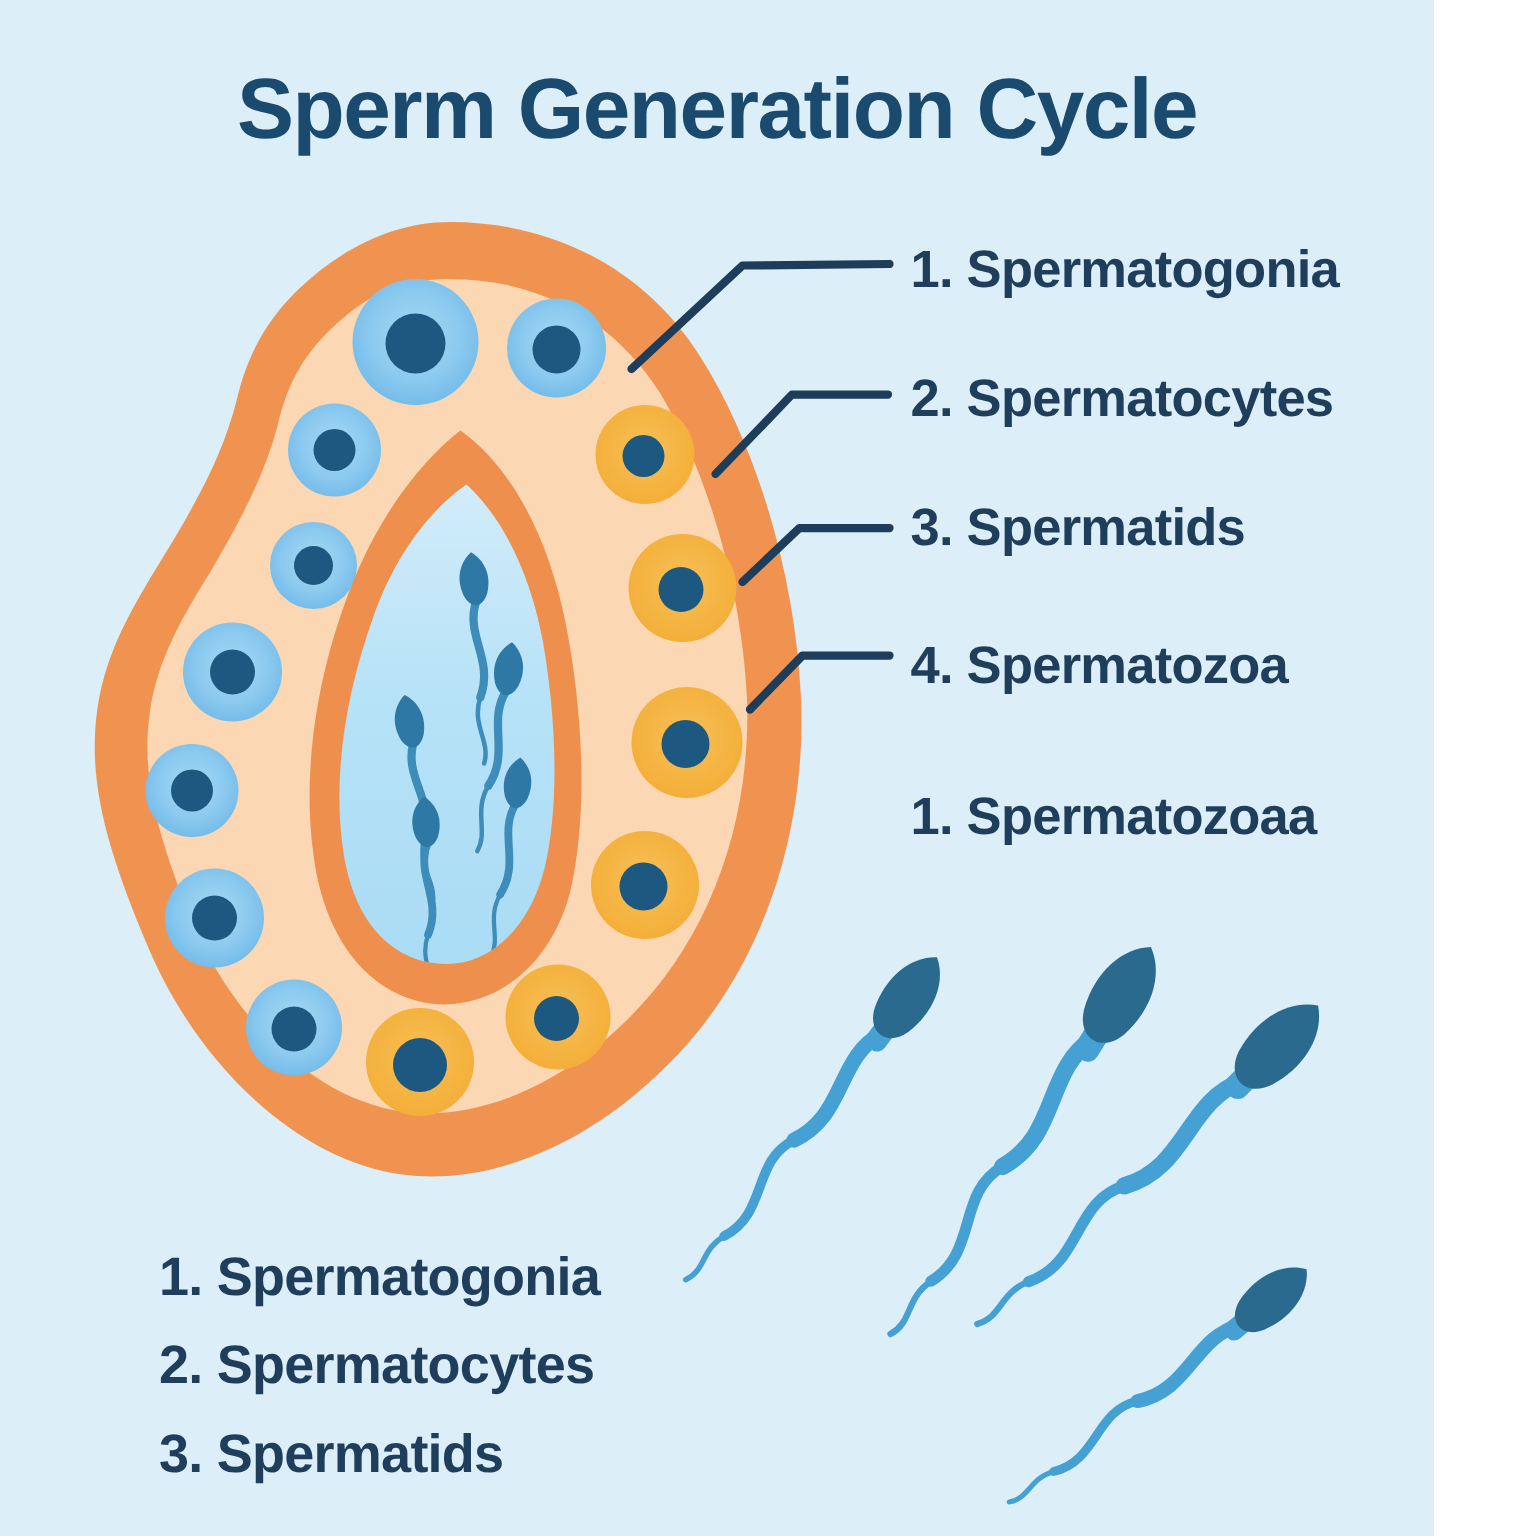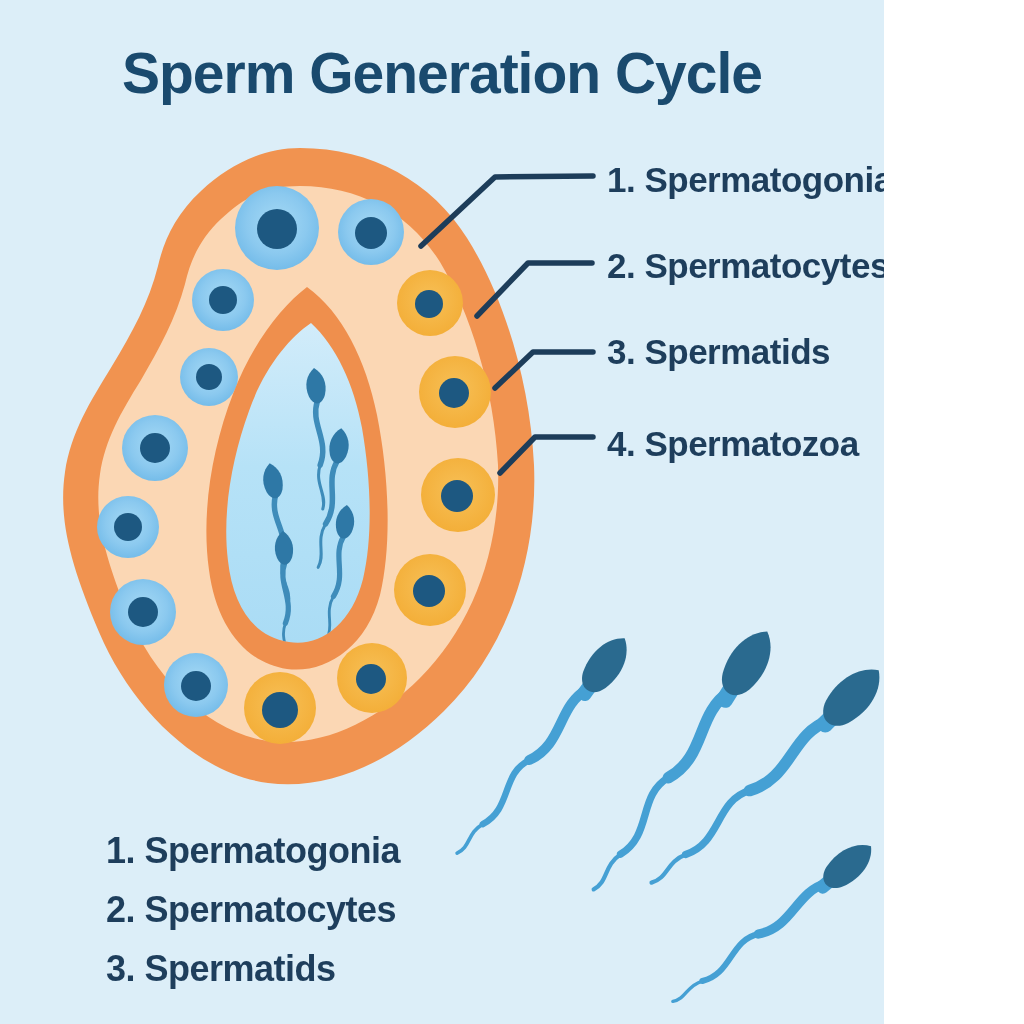--- a/index.html
+++ b/index.html
@@ -15,21 +15,21 @@
     --cell-yellow:#f5b440;
     --nucleus-navy:#1d5881;
     --sperm-head:#2a6a8f;
     --sperm-tail:#45a0d4;
     --lumen-sperm:#2e78a6;
     --lumen-sperm-tail:#3e8cba;
   }
   html,body{margin:0;padding:0;}
   body{font-family:"Liberation Sans","DejaVu Sans",sans-serif;}
   .canvas{
-    position:relative;width:884px;height:1024px;overflow:hidden;
+    position:relative;width:956px;height:1024px;overflow:hidden;
     background:var(--background,#dceef8);
   }
   .title{
     position:absolute;top:40px;left:50%;transform:translateX(-50%);
     font-size:57px;font-weight:700;letter-spacing:-1px;white-space:nowrap;
     color:var(--title-text,#1a4a6e);
   }
   .diagram-svg{position:absolute;left:0;top:0;}
   .callout-label{
     position:absolute;left:607px;transform:translateY(-50%);
@@ -250,20 +250,21 @@
         <path class="sperm-head" d="M0,-40 C 15,-30 22,-8 15,16 C 9,34 -9,34 -15,16 C -22,-8 -15,-30 0,-40 Z"></path>
       </g>
     </g>
   </svg>
 
   <div class="callout-label" style="top:180px">1. Spermatogonia</div>
   <div class="callout-label" style="top:266px">2. Spermatocytes</div>
   <div class="callout-label" style="top:352px">3. Spermatids</div>
   <div class="callout-label" style="top:444px">4. Spermatozoa</div>
 
+  <div class="annotation-label">1. Spermatozoaa</div>
 
   <div class="legend">
     <div class="legend-item">1. Spermatogonia</div>
     <div class="legend-item">2. Spermatocytes</div>
     <div class="legend-item">3. Spermatids</div>
   </div>
 
 </div>
 
 </body></html>

